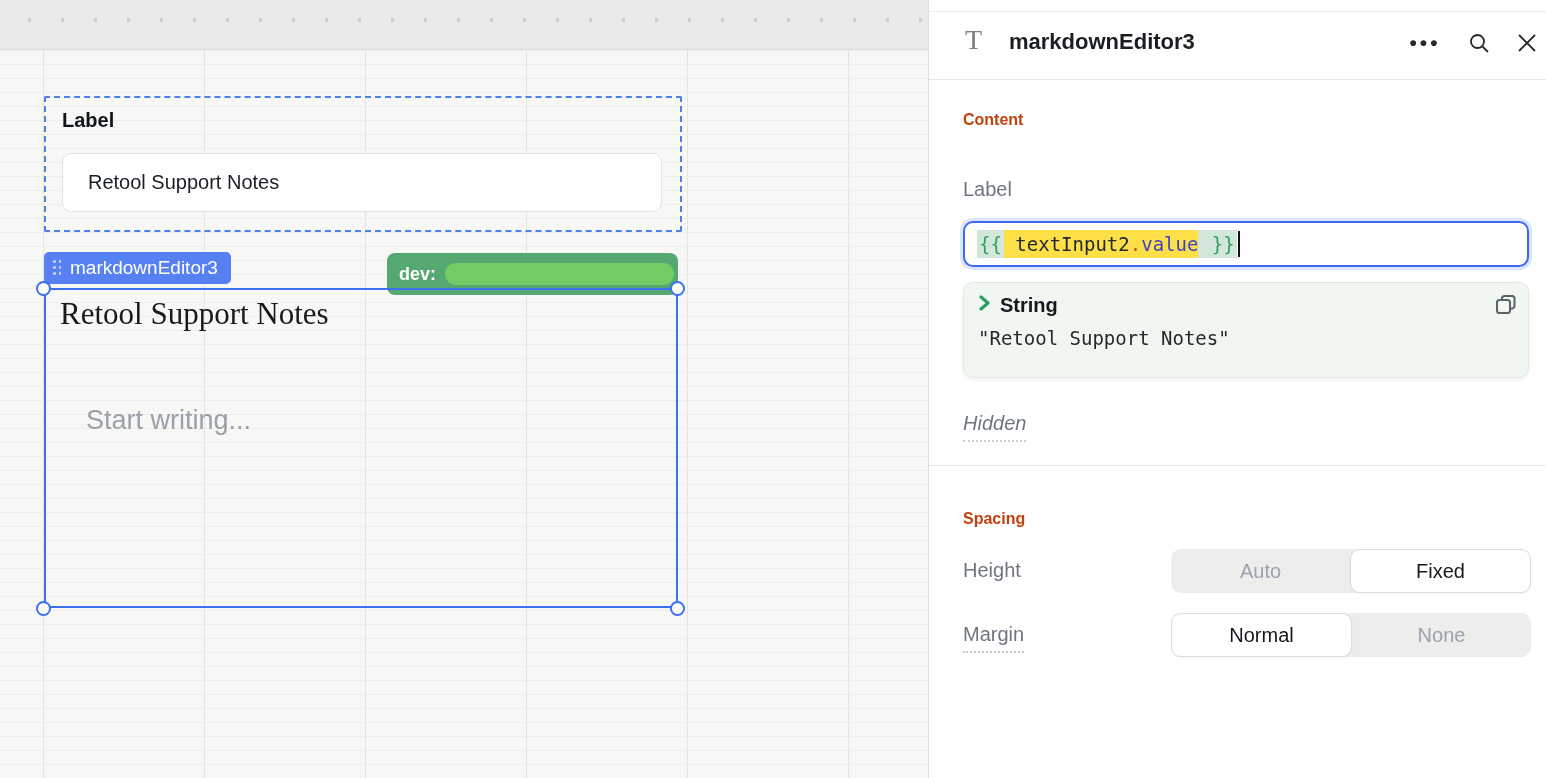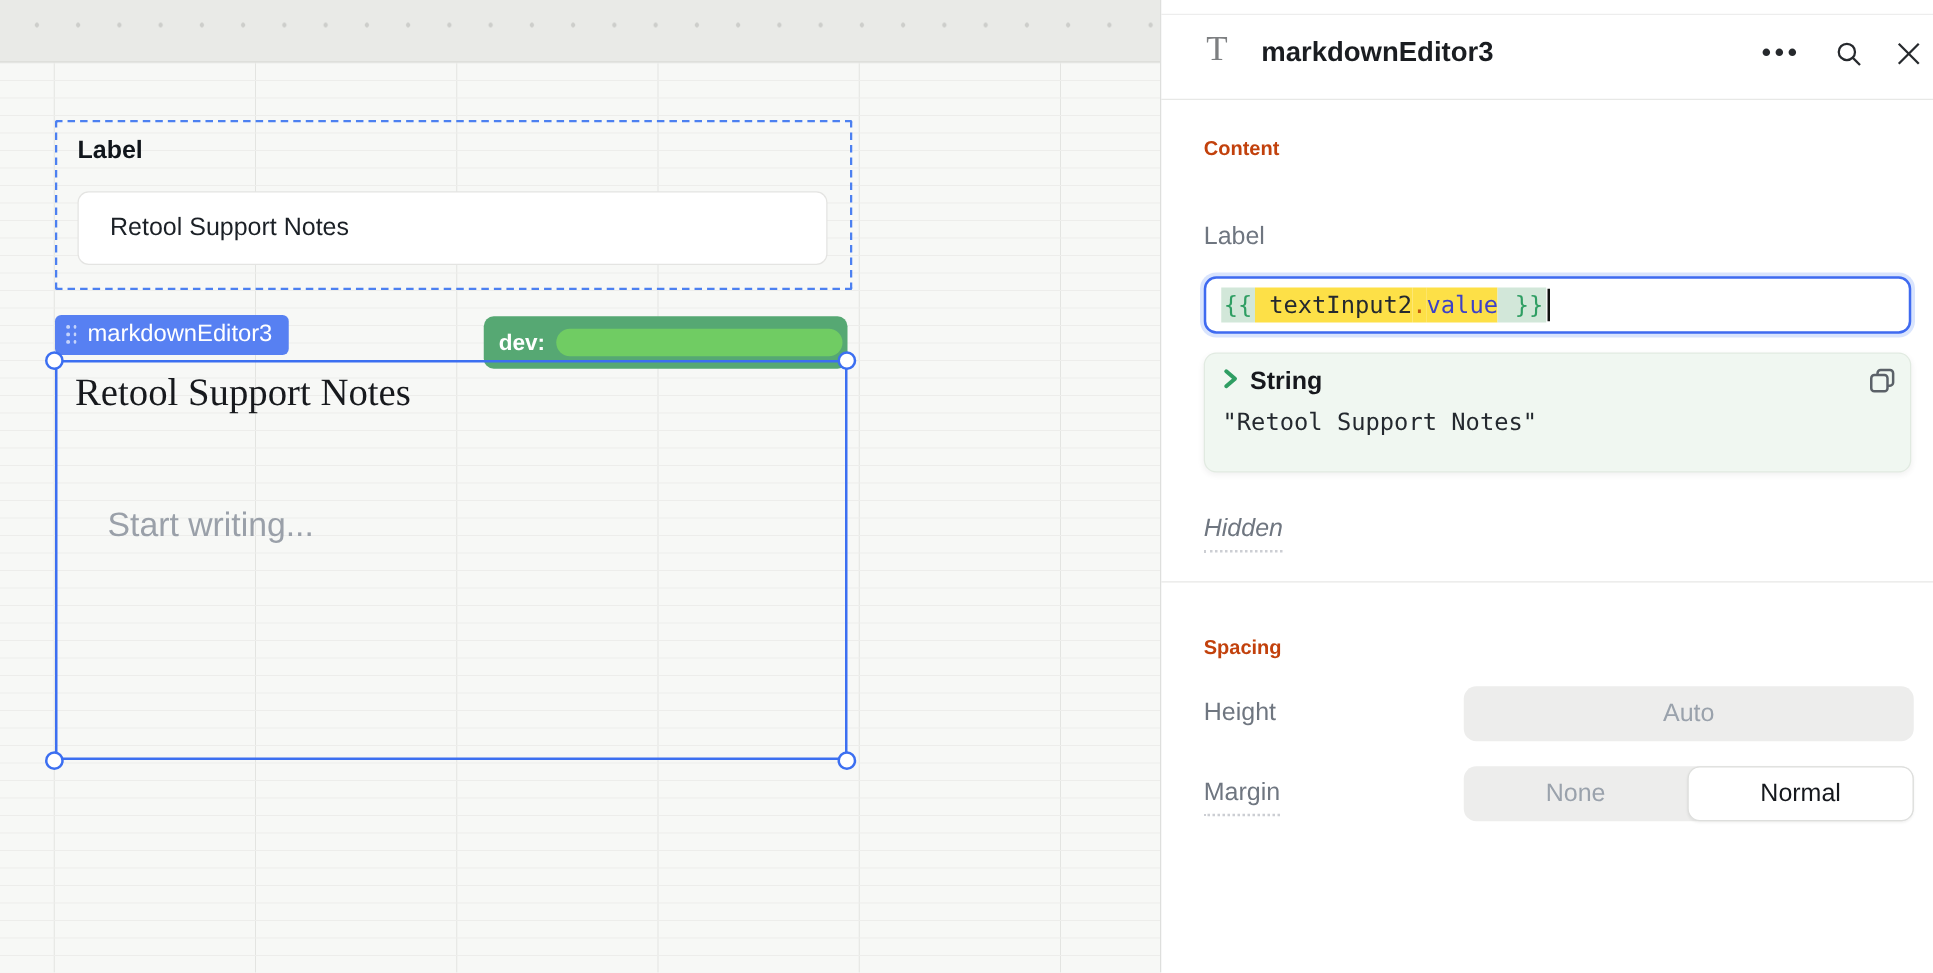--- a/index.html
+++ b/index.html
@@ -213,22 +213,23 @@
     <span class="field-label dotted">Hidden</span>
   </div>
 
   <div id="divider-2" class="abs divider"></div>
 
   <div id="h-spacing" class="abs section-h">Spacing</div>
 
   <div id="f-height" class="abs field-label">Height</div>
   <div id="seg-height" class="abs seg">
     <div class="seg-opt">Auto</div>
+    <div class="seg-opt selected">Fixed</div>
   </div>
 
   <div id="f-margin" class="abs">
     <span class="field-label dotted">Margin</span>
   </div>
   <div id="seg-margin" class="abs seg">
+    <div class="seg-opt selected">Normal</div>
     <div class="seg-opt">None</div>
-    <div class="seg-opt selected">Normal</div>
   </div>
 </div>
 
 </body></html>

